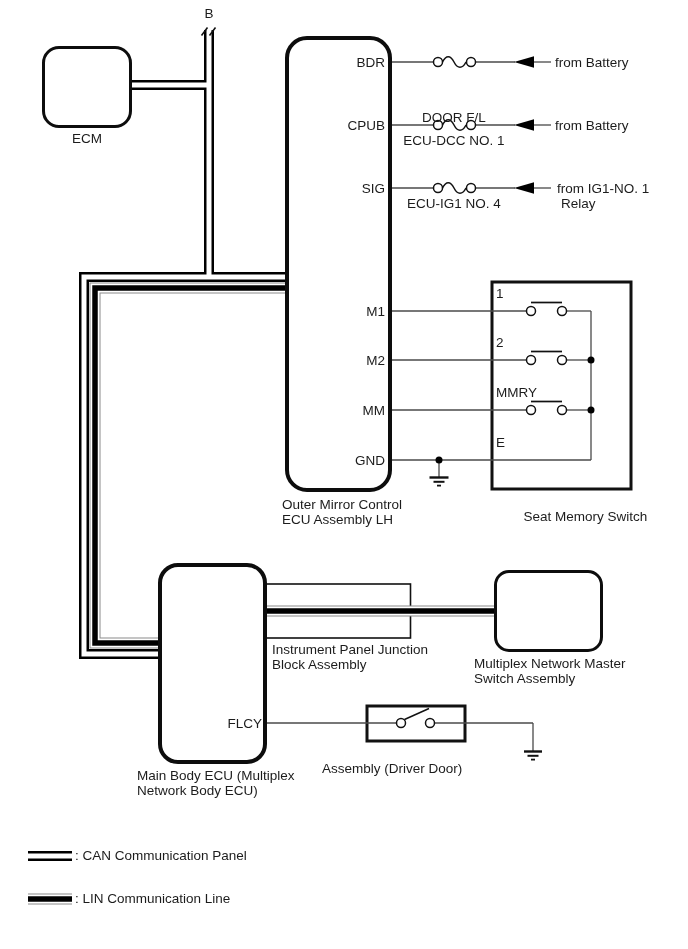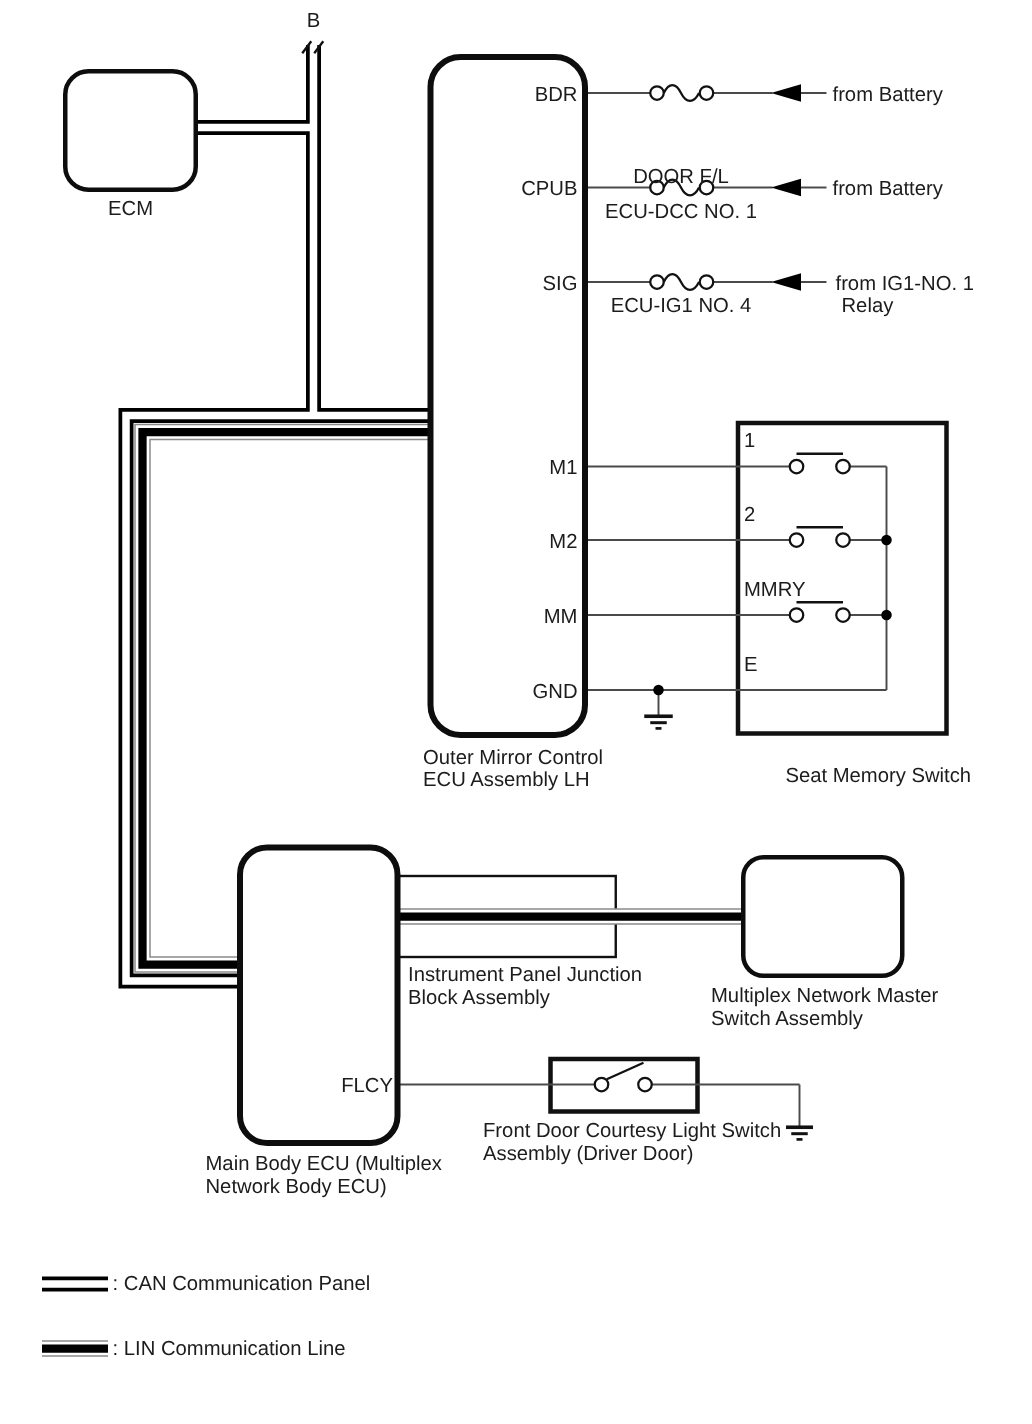--- a/index.html
+++ b/index.html
@@ -171,19 +171,18 @@
   <div class="lbl" style="left:272px;top:657px;">Block Assembly</div>
 
   <div class="lbl" style="left:474px;top:656px;">Multiplex Network Master</div>
   <div class="lbl" style="left:474px;top:671px;">Switch Assembly</div>
 
   <div class="lbl rgt" style="right:426px;top:715.5px;margin-left:40px;">FLCY</div>
 
   <div class="lbl" style="left:137px;top:768px;">Main Body ECU (Multiplex</div>
   <div class="lbl" style="left:137px;top:783px;">Network Body ECU)</div>
 
-  <div class="lbl" style="left:322px;top:746px;">Front Door Courtesy Light Switch</div>
   <div class="lbl" style="left:322px;top:761px;text-align:right;">Assembly (Driver Door)</div>
 
   <div class="lbl" style="left:75px;top:848px;">: CAN Communication Panel</div>
   <div class="lbl" style="left:75px;top:891px;text-align:center;">: LIN Communication Line</div>
 
 </div>
 
 </body></html>

